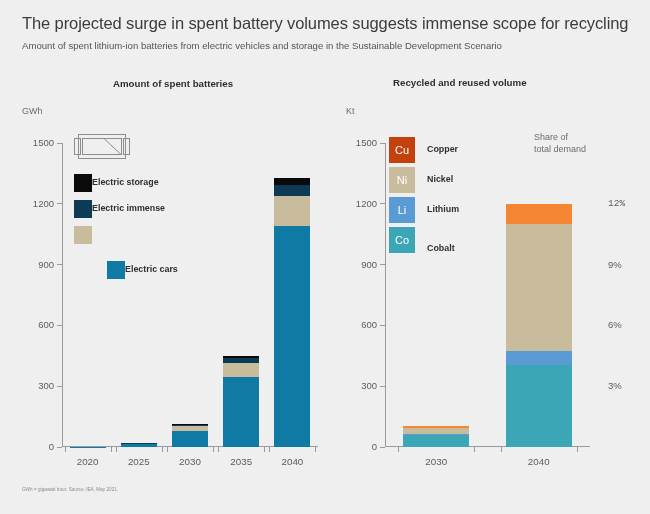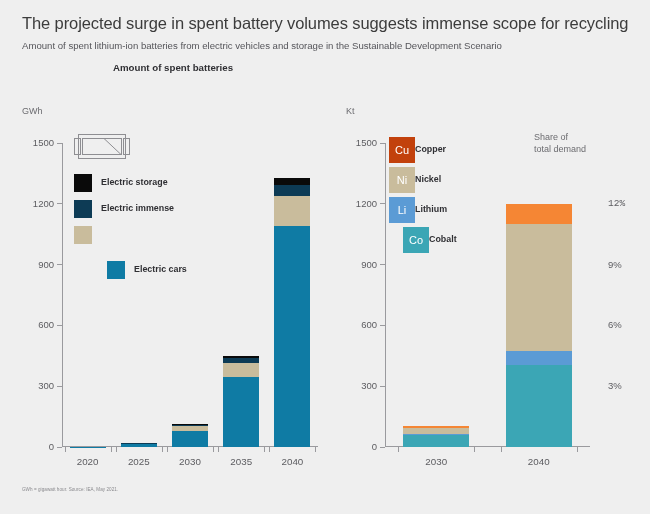--- a/index.html
+++ b/index.html
@@ -43,21 +43,21 @@
     white-space: nowrap;
   }
   
   .panel-title {
     position: absolute;
     font-size: 9.7px;
     font-weight: 700;
     color: #2f2f33;
     white-space: nowrap;
   }
-  #panel-title-left  { left: 113px; top: 62px; }
+  #panel-title-left  { left: 113px; top: 78px; }
   #panel-title-right { left: 393px; top: 77px; }
 
   
   .unit-label {
     position: absolute;
     font-size: 9px;
     color: #6c6c70;
     white-space: nowrap;
   }
   #unit-left  { left: 22px;  top: 106px; }
@@ -126,40 +126,40 @@
     position: absolute;
     display: flex;
     align-items: flex-start;
   }
   .swatch {
     width: 18px;
     height: 18px;
     flex: 0 0 18px;
   }
   .legend-text {
-    margin-left: 9px;
     font-size: 8.9px;
     font-weight: 700;
     color: #2f2f33;
     line-height: 12.5px;
     padding-top: 2px;
     white-space: pre-line;
   }
   .swatch-sym {
     width: 26px;
     height: 26px;
     flex: 0 0 26px;
     display: flex;
     align-items: center;
     justify-content: center;
     font-size: 11px;
     color: #ffffff;
     font-family: "Liberation Sans", sans-serif;
   }
   .legend-text-sym {
+    margin-left: 12px;
     font-size: 8.9px;
     font-weight: 700;
     color: #2f2f33;
     padding-top: 7px;
     white-space: nowrap;
   }
 
   
   #battery-icon {
     position: absolute;
@@ -191,20 +191,21 @@
 </style>
 </head>
 <body>
 
 <div class="page">
 
   <div class="title">The projected surge in spent battery volumes suggests immense scope for recycling</div>
   <div class="subtitle">Amount of spent lithium-ion batteries from electric vehicles and storage in the Sustainable Development Scenario</div>
 
   <div class="panel-title" id="panel-title-left">Amount of spent batteries</div>
+  <div class="panel-title" id="panel-title-right">Recycled and reused volume</div>
 
   <div class="unit-label" id="unit-left">GWh</div>
   <div class="unit-label" id="unit-right">Kt</div>
 
   <div id="battery-icon">
     <svg width="60" height="28" viewBox="0 0 60 28">
       <rect x="0.5" y="4.5" width="6" height="16" fill="none" stroke="#8e8e92" stroke-width="1"></rect>
       <rect x="4.5" y="0.5" width="47" height="24" fill="none" stroke="#8e8e92" stroke-width="1"></rect>
       <rect x="8.5" y="4.5" width="39" height="16" fill="none" stroke="#8e8e92" stroke-width="1"></rect>
       <line x1="30" y1="4.5" x2="47" y2="20.5" stroke="#8e8e92" stroke-width="1"></line>
@@ -316,21 +317,21 @@
         <div class="legend-text-sym">Copper</div>
       </div>
       <div class="legend-item" style="left: 389px; top: 167px;">
         <div class="swatch-sym" style="background: rgb(201, 188, 156);">Ni</div>
         <div class="legend-text-sym">Nickel</div>
       </div>
       <div class="legend-item" style="left: 389px; top: 197px;">
         <div class="swatch-sym" style="background: rgb(91, 155, 213);">Li</div>
         <div class="legend-text-sym">Lithium</div>
       </div>
-      <div class="legend-item" style="left: 403px; top: 227px;">
+      <div class="legend-item" style="left: 389px; top: 227px; align-items: flex-end;">
         <div class="swatch-sym" style="background: rgb(59, 166, 181);">Co</div>
         <div class="legend-text-sym">Cobalt</div>
       </div>
     </div>
 
   <div id="footnote">GWh = gigawatt hour. Source: IEA, May 2021.</div>
 <div class="ytick-label" style="width: 42px; left: 12px; top: 441px;">0</div>
     <div class="ytick-label" style="width: 42px; left: 12px; top: 380.2px;">300</div>
     <div class="ytick-label" style="width: 42px; left: 12px; top: 319.4px;">600</div>
     <div class="ytick-label" style="width: 42px; left: 12px; top: 258.6px;">900</div>

